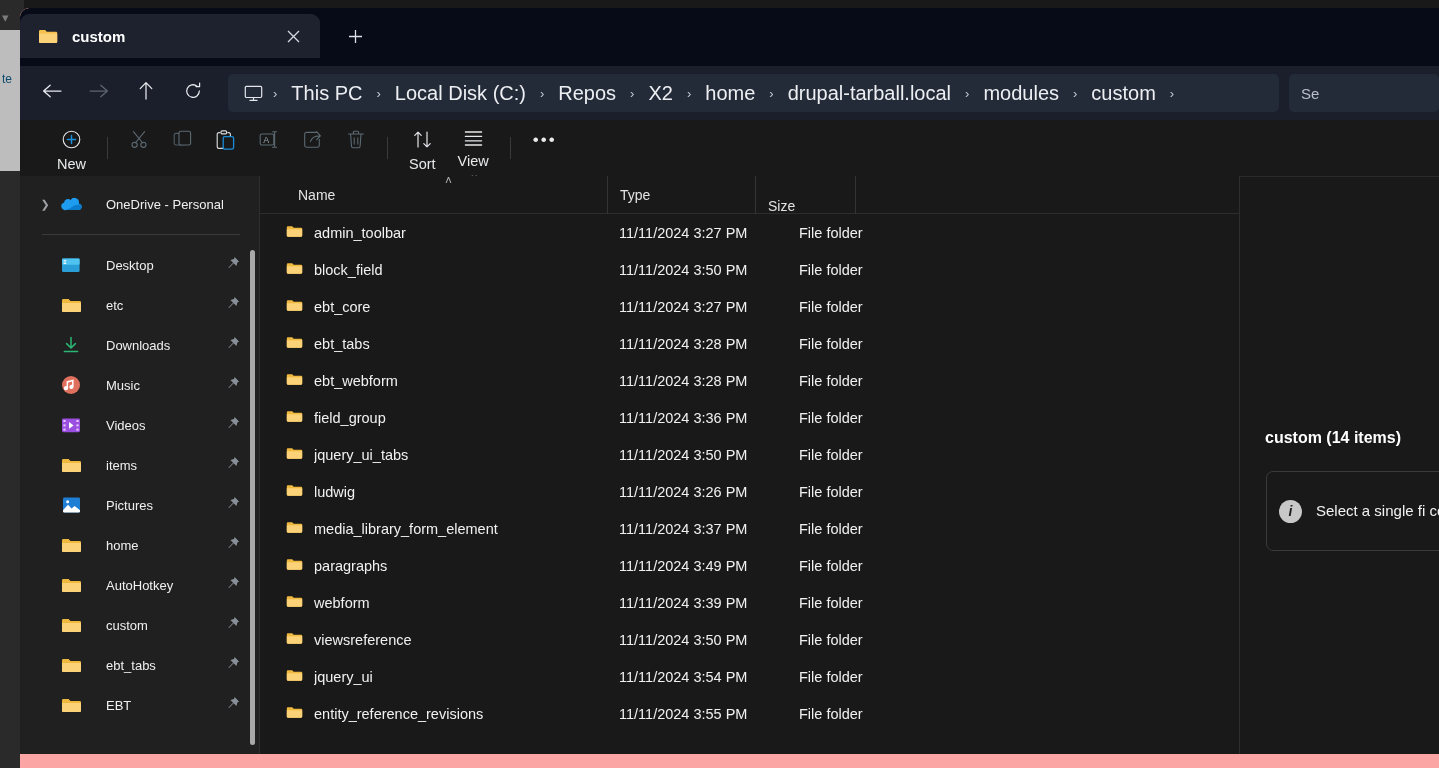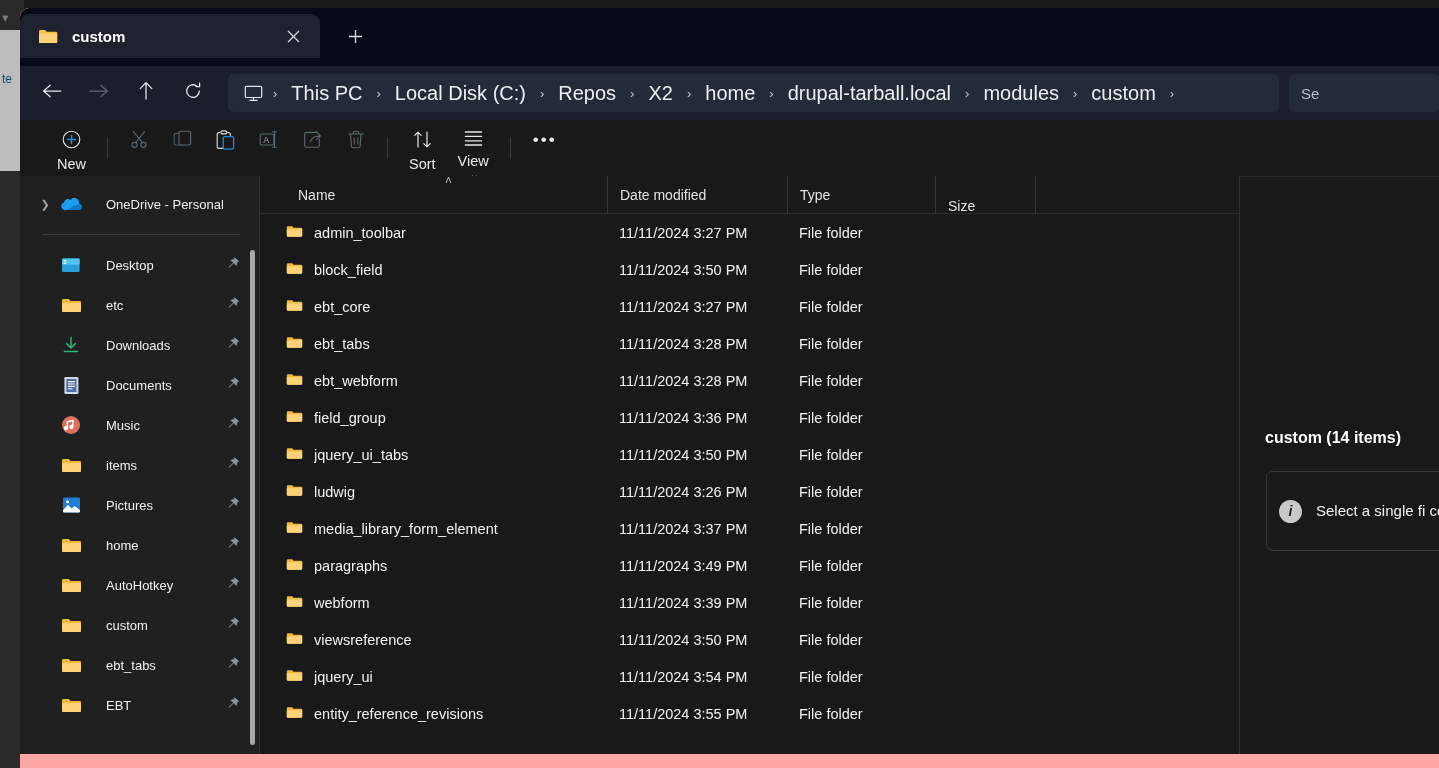--- a/index.html
+++ b/index.html
@@ -504,54 +504,59 @@
             </svg>
         </span>
         <span class="nav-label">Downloads</span>
         <span class="pin">
           <svg width="14" height="14" viewBox="0 0 14 14">
               <path d="M8.6 1l4.4 4.4-1.6 1-1 3.6L7.7 7.3 3 12l-.6-.6 4.7-4.7L4.4 4l3.6-1z" fill="#9ba3ad"></path>
             </svg>
         </span>
       </div>
 
-      <div class="navrow">
-        <span class="nav-expand"></span>
-        <span class="nav-ico">
-          <svg width="17" height="19" viewBox="0 0 17 19">
-              <rect x="1.4" y="1" width="14" height="17" rx="1.2" fill="#ced8ea"></rect>
-              <rect x="3.4" y="3" width="10" height="13" fill="#4a6fa8"></rect>
-              <path d="M5 5.6h6.8M5 8h6.8M5 10.4h6.8M5 12.8h4.4" stroke="#ffffff" stroke-width="1.1"></path>
-            </svg>
-        </span>
-        <span class="nav-label">Documents</span>
-        <span class="pin">
-          <svg width="14" height="14" viewBox="0 0 14 14">
-              <path d="M8.6 1l4.4 4.4-1.6 1-1 3.6L7.7 7.3 3 12l-.6-.6 4.7-4.7L4.4 4l3.6-1z" fill="#9ba3ad"></path>
-            </svg>
-        </span>
-      </div>
 
       <div class="navrow">
         <span class="nav-expand"></span>
         <span class="nav-ico">
           <svg width="20" height="20" viewBox="0 0 20 20">
               <circle cx="10" cy="10" r="9" fill="#e0705e"></circle>
               <circle cx="10" cy="10" r="9" fill="none"></circle>
               <path d="M12.6 4.6v7.2a2.1 2.1 0 1 1-1.5-2V6.4l-4 1v5.8a2.1 2.1 0 1 1-1.5-2V6.2z" fill="#ffffff"></path>
             </svg>
         </span>
         <span class="nav-label">Music</span>
         <span class="pin">
           <svg width="14" height="14" viewBox="0 0 14 14">
               <path d="M8.6 1l4.4 4.4-1.6 1-1 3.6L7.7 7.3 3 12l-.6-.6 4.7-4.7L4.4 4l3.6-1z" fill="#9ba3ad"></path>
             </svg>
         </span>
       </div>
 
+      <div class="navrow">
+        <span class="nav-expand"></span>
+        <span class="nav-ico">
+          <svg width="20" height="17" viewBox="0 0 20 17">
+              <rect x="1" y="1.6" width="18" height="13.6" rx="1.4" fill="#9b4fe0"></rect>
+              <rect x="2.4" y="3" width="2.2" height="2" fill="#e6c8ff"></rect>
+              <rect x="2.4" y="7.4" width="2.2" height="2" fill="#e6c8ff"></rect>
+              <rect x="2.4" y="11.6" width="2.2" height="2" fill="#e6c8ff"></rect>
+              <rect x="15.4" y="3" width="2.2" height="2" fill="#e6c8ff"></rect>
+              <rect x="15.4" y="7.4" width="2.2" height="2" fill="#e6c8ff"></rect>
+              <rect x="15.4" y="11.6" width="2.2" height="2" fill="#e6c8ff"></rect>
+              <path d="M8 5l4.6 3.4L8 11.8z" fill="#ffffff"></path>
+            </svg>
+        </span>
+        <span class="nav-label">Videos</span>
+        <span class="pin">
+          <svg width="14" height="14" viewBox="0 0 14 14">
+              <path d="M8.6 1l4.4 4.4-1.6 1-1 3.6L7.7 7.3 3 12l-.6-.6 4.7-4.7L4.4 4l3.6-1z" fill="#9ba3ad"></path>
+            </svg>
+        </span>
+      </div>
 
       <div class="navrow">
         <span class="nav-expand"></span>
         <span class="nav-ico">
           <svg width="21" height="16" viewBox="0 0 21 16">
               <path d="M1 3.4a1.3 1.3 0 0 1 1.3-1.3h5.4L9.4 4h9.3A1.3 1.3 0 0 1 20 5.3v8.4A1.3 1.3 0 0 1 18.7 15H2.3A1.3 1.3 0 0 1 1 13.7z" fill="#efb93e"></path>
               <path d="M1 5.9h19v7.8A1.3 1.3 0 0 1 18.7 15H2.3A1.3 1.3 0 0 1 1 13.7z" fill="#fbd277"></path>
             </svg>
         </span>
         <span class="nav-label">items</span>
@@ -662,23 +667,20 @@
       <div id="nav-scrollbar"></div>
       <div id="navpane-edge"></div>
     </div>
 
     <div id="filelist">
 
       <div id="colheader">
         <div class="colh col-name">
           <span>Name</span>
           <span id="sort-caret">˄</span>
-        </div>
-        <div class="colh col-date">
-          <span>Date modified</span>
         </div>
         <div class="colh col-type">
           <span>Type</span>
         </div>
         <div class="colh col-size">
           <span>Size</span>
         </div>
         <div class="col-tail"></div>
       </div>
 

